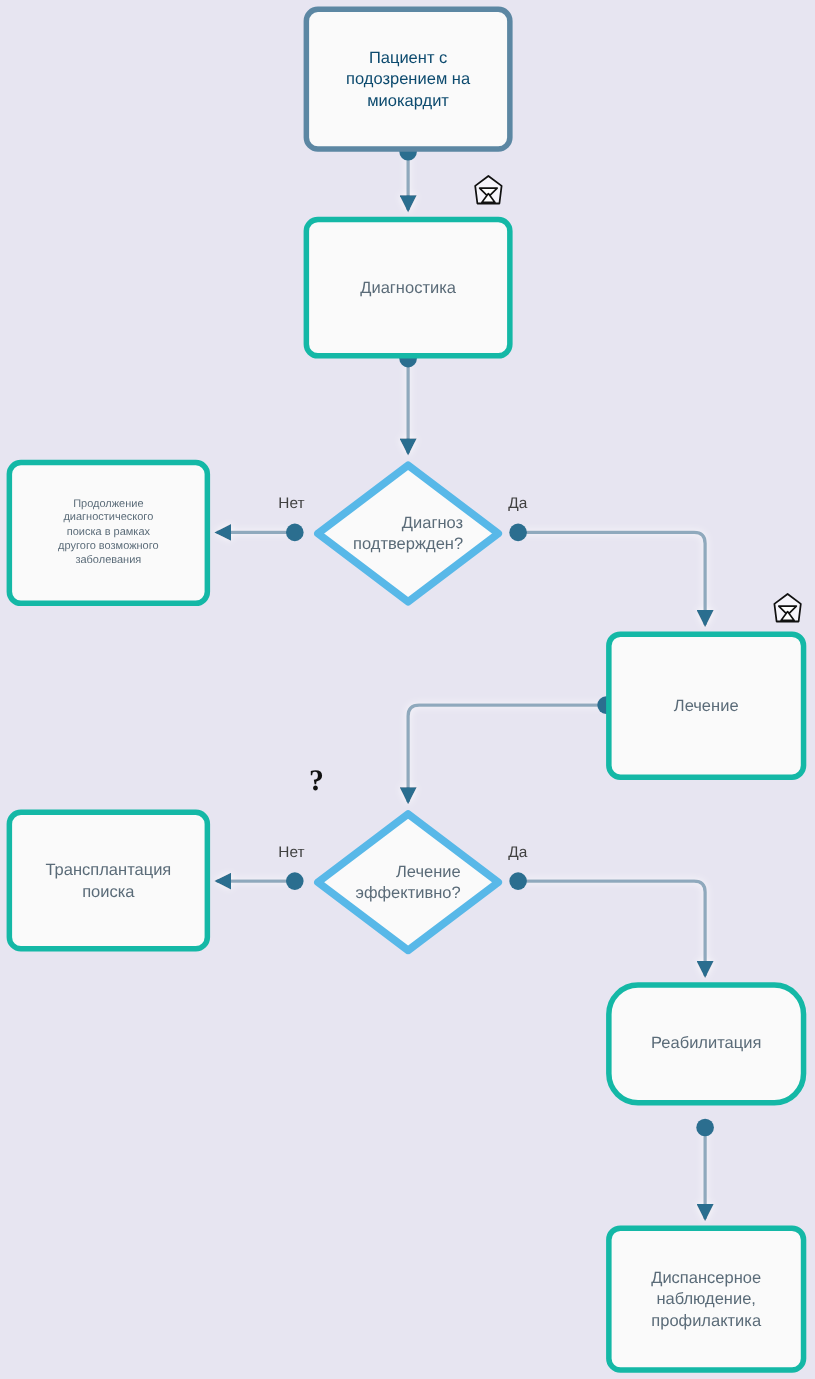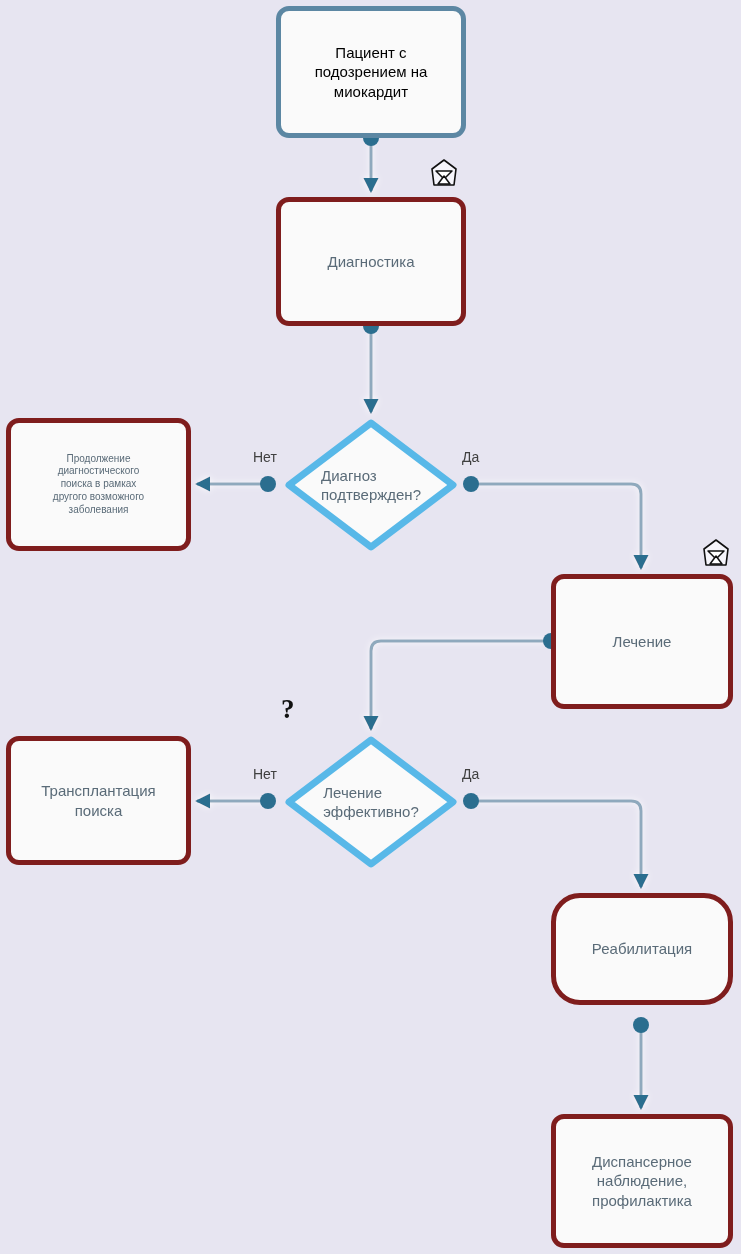--- a/index.html
+++ b/index.html
@@ -41,25 +41,25 @@
     font-size: 15px;
     line-height: 1.28;
     padding: 6px 10px;
     z-index: 3;
   }
   .node .label {
     display: block;
     white-space: pre-line;
   }
   .node.process {
-    border: 5px solid #7f1d1d;
+    border: 5px solid #14b8a6;
   }
   .node.start {
     border: 5px solid #5c87a3;
-    color: #000000;
+    color: #0c4a6e;
   }
 
   
   .diamond {
     position: absolute;
     z-index: 3;
   }
   .diamond .shape {
     position: absolute;
     left: 0;
@@ -69,21 +69,21 @@
   }
   .diamond .dlabel {
     position: absolute;
     left: 0;
     top: 0;
     width: 100%;
     height: 100%;
     display: flex;
     align-items: center;
     justify-content: center;
-    text-align: left;
+    text-align: right;
     color: #5a6b78;
     font-size: 15px;
     line-height: 1.28;
     white-space: pre-line;
   }
 
   
   .edge-label {
     position: absolute;
     color: #404040;

